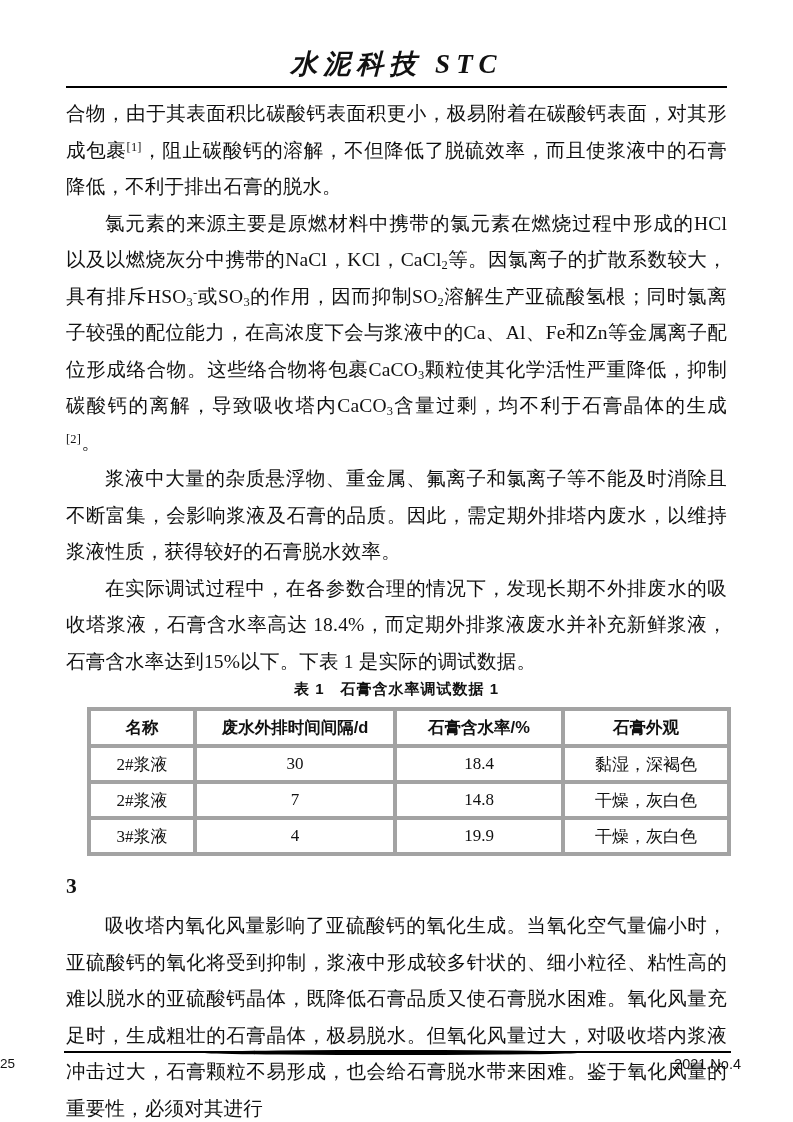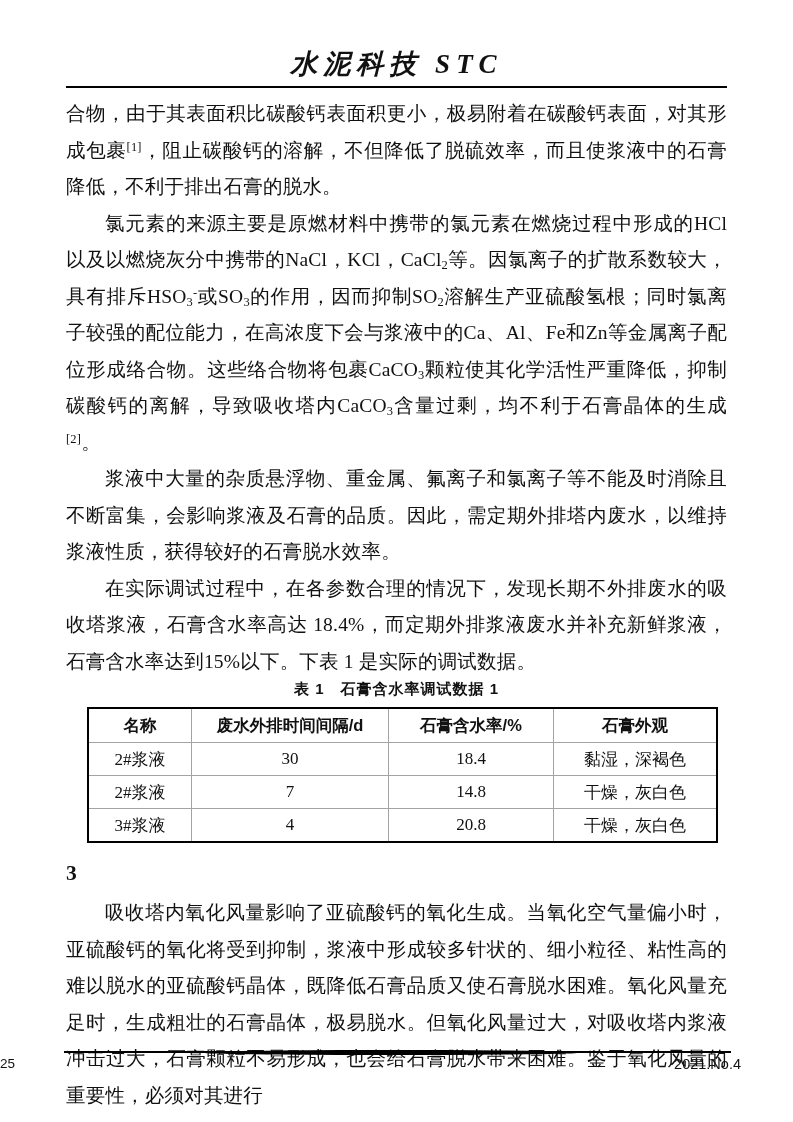--- a/index.html
+++ b/index.html
@@ -53,21 +53,21 @@
     letter-spacing:1px;
   }
   table.data-table{
     border-collapse:collapse;
     margin-left:21px;
     width:624px;
     table-layout:fixed;
   }
   table.data-table th,
   table.data-table td{
-    border:1px solid #a3a3a3;
+    border:4px solid #a3a3a3;
     text-align:center;
     vertical-align:middle;
     padding:0;
   }
   table.data-table{border:2px solid #000;}
   table.data-table th{
     height:33px;
     font-family:"Liberation Sans","DejaVu Sans",sans-serif;
     font-weight:bold;
     font-size:16.5px;
@@ -158,21 +158,21 @@
           </tr>
           <tr>
             <td>2#浆液</td>
             <td>7</td>
             <td>14.8</td>
             <td>干燥，灰白色</td>
           </tr>
           <tr>
             <td>3#浆液</td>
             <td>4</td>
-            <td>20.8</td>
+            <td>19.9</td>
             <td>干燥，灰白色</td>
           </tr>
         </tbody>
       </table>
 
       <div class="section-heading">
         <span class="section-number">3</span>
       </div>
 
       <p class="para">吸收塔内氧化风量影响了亚硫酸钙的氧化生成。当氧化空气量偏小时，亚硫酸钙的氧化将受到抑制，浆液中形成较多针状的、细小粒径、粘性高的难以脱水的亚硫酸钙晶体，既降低石膏品质又使石膏脱水困难。氧化风量充足时，生成粗壮的石膏晶体，极易脱水。但氧化风量过大，对吸收塔内浆液冲击过大，石膏颗粒不易形成，也会给石膏脱水带来困难。鉴于氧化风量的重要性，必须对其进行</p>

